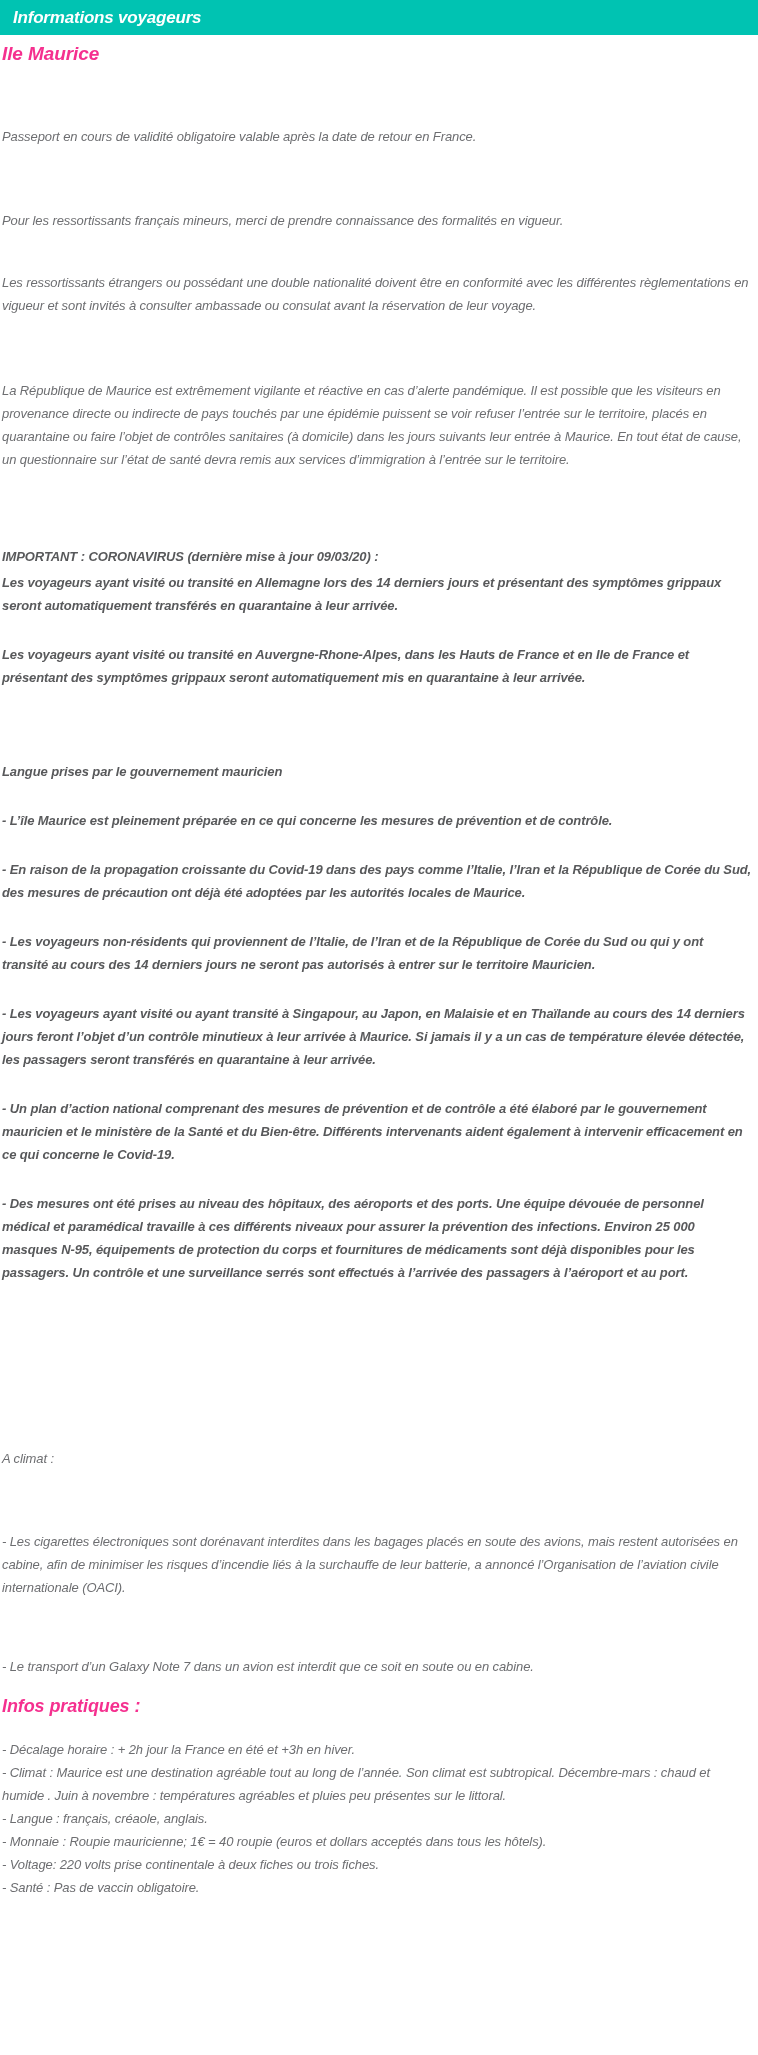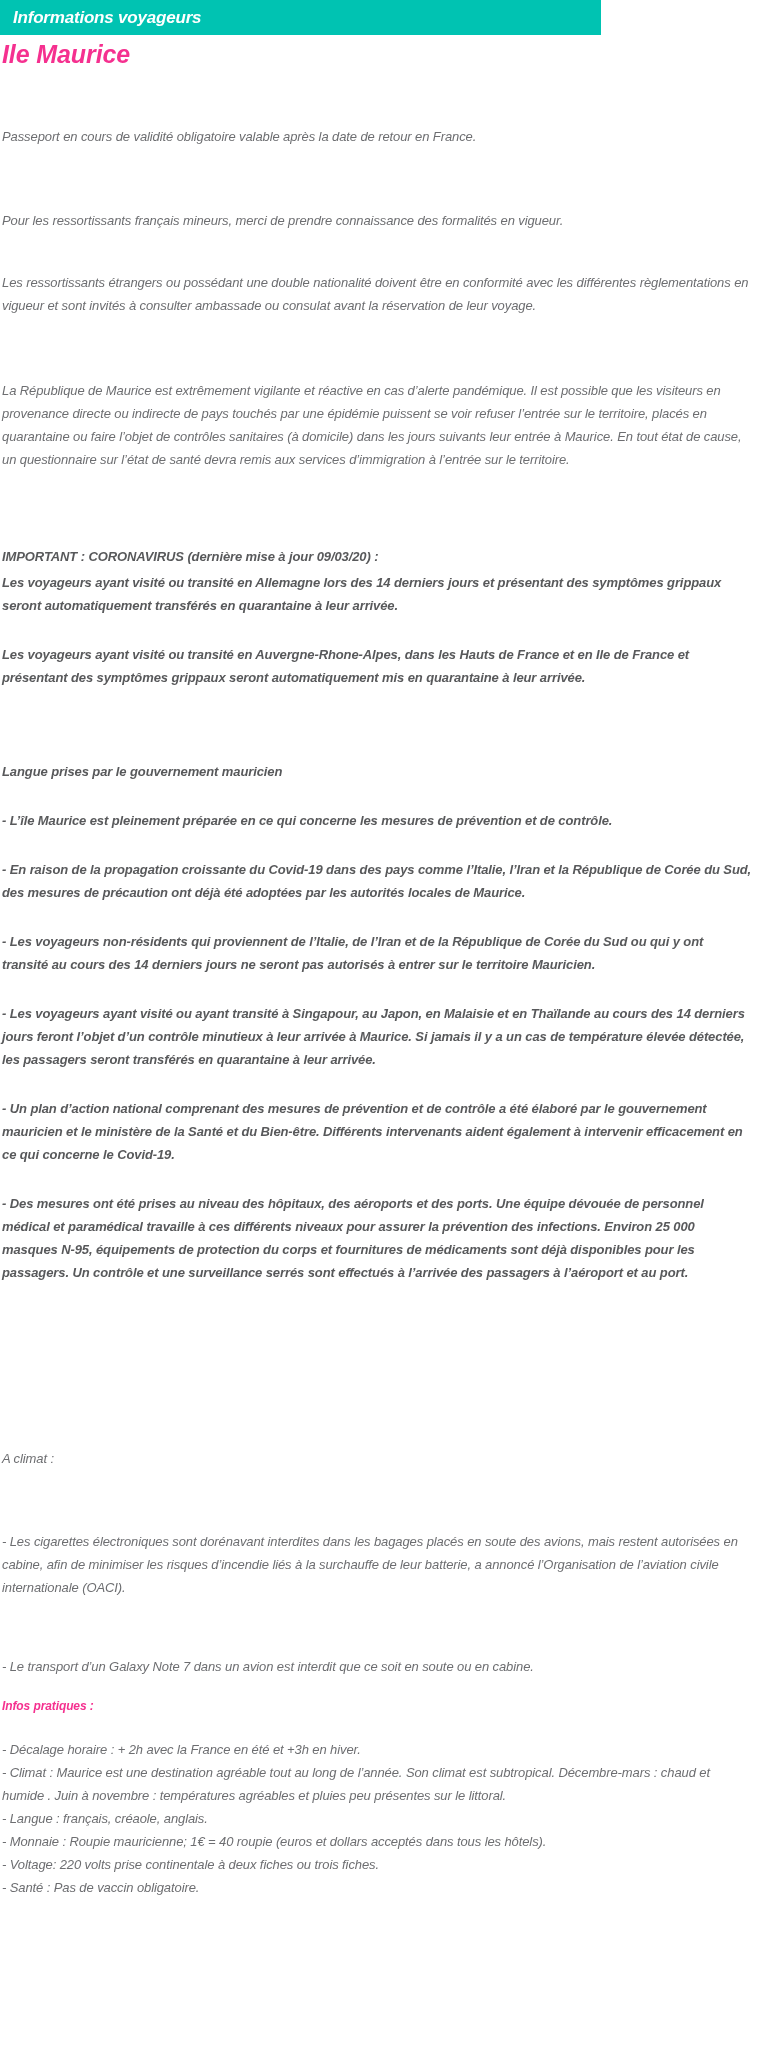--- a/index.html
+++ b/index.html
@@ -11,21 +11,21 @@
   * { box-sizing: border-box; }
   html, body { margin: 0; padding: 0; background: #ffffff; }
   .page {
     width: 758px;
     height: 2055px;
     overflow: hidden;
     background: #ffffff;
     font-family: "Liberation Sans", sans-serif;
   }
   .header-bar {
-    width: 601px;
+    width: 758px;
     height: 35px;
     background: var(--teal, #00C3B2);
     display: flex;
     align-items: center;
     padding-left: 13px;
   }
   .header-title {
     color: #ffffff;
     font-style: italic;
     font-weight: 700;
@@ -38,32 +38,32 @@
     font-style: italic;
     font-size: 13px;
     line-height: 23px;
     letter-spacing: -0.1px;
   }
   .destination-title {
     margin: 7px 0 0 0;
     color: var(--pink, #F5308F);
     font-style: italic;
     font-weight: 700;
-    font-size: 25px;
+    font-size: 19px;
     line-height: 24px;
   }
   .content p { margin: 0; }
   .t { font-weight: 400; color: var(--text_regular, #6D6E71); }
   .b { font-weight: 700; color: var(--text_bold, #58595B); }
   .practical-title {
     margin: 16px 0 0 0;
     color: var(--pink, #F5308F);
     font-style: italic;
     font-weight: 700;
-    font-size: 12px;
+    font-size: 18px;
     line-height: 24px;
   }
   .practical-list p { margin: 0; }
 </style>
 </head>
 <body>
 
 <div class="page">
 
   <div class="header-bar">
@@ -106,21 +106,21 @@
 
     <p class="t" style="margin-top:163px">A climat :</p>
 
     <p class="t" style="margin-top:60px">- Les cigarettes électroniques sont dorénavant interdites dans les bagages placés en soute des avions, mais restent autorisées en cabine, afin de minimiser les risques d’incendie liés à la surchauffe de leur batterie, a annoncé l’Organisation de l’aviation civile internationale (OACI).</p>
 
     <p class="t" style="margin-top:56px">- Le transport d’un Galaxy Note 7 dans un avion est interdit que ce soit en soute ou en cabine.</p>
 
     <h2 class="practical-title">Infos pratiques :</h2>
 
     <div class="practical-list" style="margin-top:20px">
-      <p class="t">- Décalage horaire : + 2h avec la France en été et +3h en hiver.</p>
+      <p class="t">- Décalage horaire : + 2h jour la France en été et +3h en hiver.</p>
       <p class="t">- Climat : Maurice est une destination agréable tout au long de l’année. Son climat est subtropical. Décembre-mars : chaud et humide . Juin à novembre : températures agréables et pluies peu présentes sur le littoral.</p>
       <p class="t">- Langue : français, créaole, anglais.</p>
       <p class="t">- Monnaie : Roupie mauricienne; 1€ = 40 roupie (euros et dollars acceptés dans tous les hôtels).</p>
       <p class="t">- Voltage: 220 volts prise continentale à deux fiches ou trois fiches.</p>
       <p class="t">- Santé : Pas de vaccin obligatoire.</p>
     </div>
 
   </div>
 </div>
 

